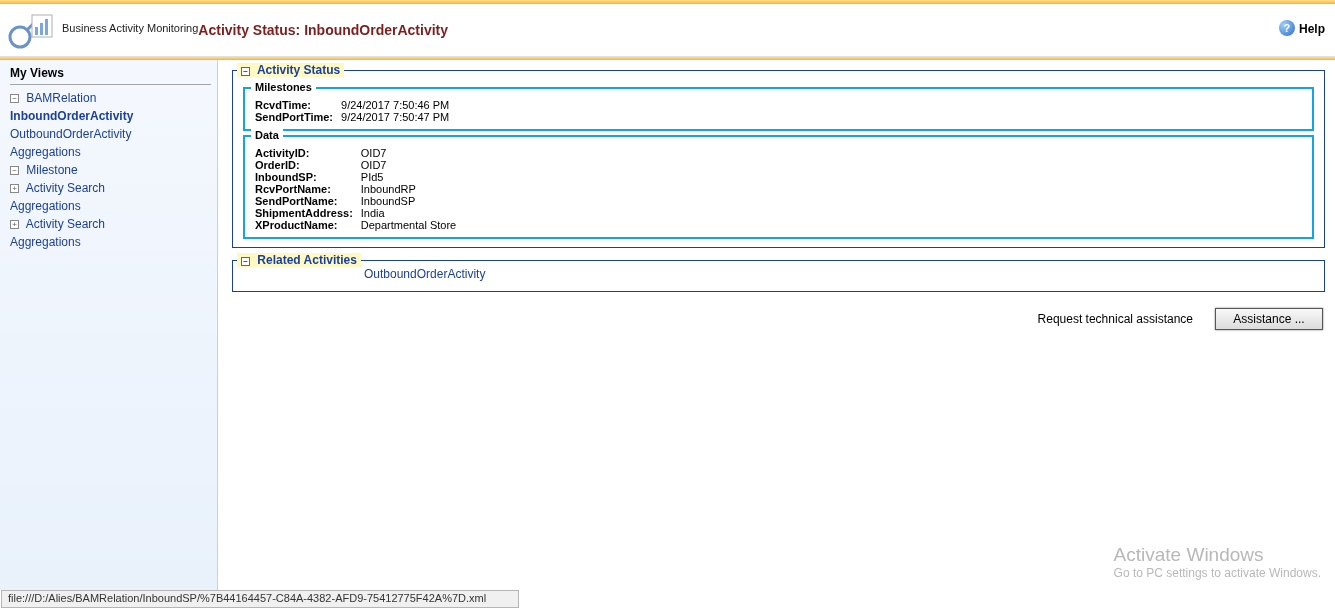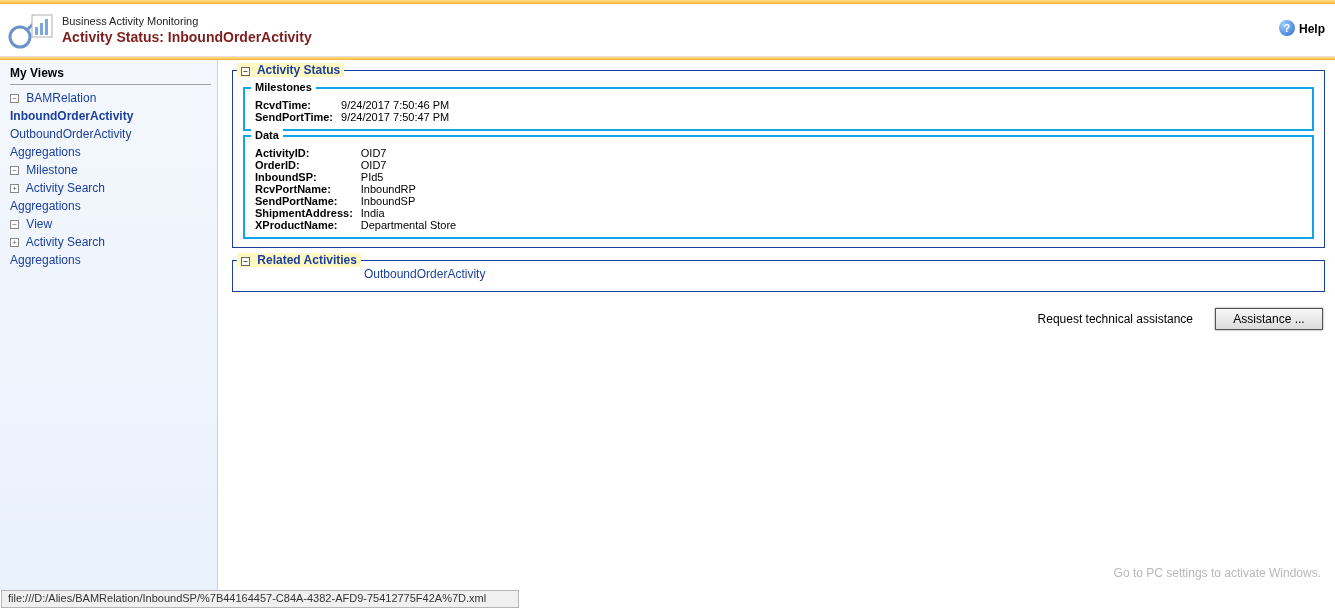--- a/index.html
+++ b/index.html
@@ -5,21 +5,21 @@
   * { box-sizing: border-box; margin: 0; padding: 0; }
   body { font-family: Tahoma, Verdana, Arial, sans-serif; font-size: 11px; color: #000; background: #fff; }
   .page { width: 1335px; height: 609px; position: relative; overflow: hidden; }
   .top-orange { height: 4px; background: linear-gradient(#ffe08c, #ffb030); }
   .header {
     display: flex; align-items: center; padding: 4px 10px 6px 6px;
     border-bottom: 1px solid #e0e0e0;
   }
   .header-icon { width: 50px; height: 42px; display: flex; align-items:center; justify-content:center; }
   .header-icon svg { width: 46px; height: 40px; }
-  .header-text { display:flex; flex-direction:column; margin-left: 6px; }
+  .header-text { display:flex; flex-direction:row; margin-left: 6px; }
   .app-title { font-size: 11px; color:#222; margin-top:2px;}
   .page-title { font-size: 14px; font-weight: bold; color:#7f1d1d; margin-top:2px;text-align:center;}
   .header-spacer { flex:1; }
   .help { display:flex; align-items:flex-end; font-size:12px; color:#000; font-weight:bold; cursor:pointer; padding-bottom:2px;}
   .help-icon { width:16px; height:16px; margin-right:4px; border-radius:50%; background:radial-gradient(circle at 30% 30%, #9fcfff, #2a6bc9); display:flex; align-items:center; justify-content:center; color:#fff; font-weight:bold; font-size:11px;}
   .orange-sep { height:3px; background: linear-gradient(#ffdf8a, #ffb030); }
   .body-wrap { display:flex; height: calc(609px - 4px - 52px - 3px - 20px); }
   .sidebar {
     width: 218px; background: linear-gradient(#f4f8fe, #e9f1fb);
     border-right: 1px solid #d0d0d0; padding: 6px 6px 0 10px;
@@ -128,24 +128,20 @@
           <span class="toggle-box">−</span>
           <a class="node-link">Milestone</a>
         </li>
         <li class="l1">
           <span class="toggle-box">+</span>
           <a class="node-link">Activity Search</a>
         </li>
         <li class="l2">
           <a class="node-link">Aggregations</a>
         </li>
-        <li class="l0">
-          <span class="toggle-box">−</span>
-          <a class="node-link">View</a>
-        </li>
         <li class="l1">
           <span class="toggle-box">+</span>
           <a class="node-link">Activity Search</a>
         </li>
         <li class="l2">
           <a class="node-link">Aggregations</a>
         </li>
       </ul>
     </div>
 
@@ -218,20 +214,21 @@
         </div>
         <a class="activity-link">OutboundOrderActivity</a>
       </div>
 
       <div class="assist-row">
         <span>Request technical assistance</span>
         <button class="assist-btn">Assistance ...</button>
       </div>
 
       <div class="activate-win">
+        <div class="aw-title">Activate Windows</div>
         <div class="aw-sub">Go to PC settings to activate Windows.</div>
       </div>
 
     </div>
   </div>
 
   <div class="statusbar">file:///D:/Alies/BAMRelation/InboundSP/%7B44164457-C84A-4382-AFD9-75412775F42A%7D.xml</div>
 
 </div>
 

